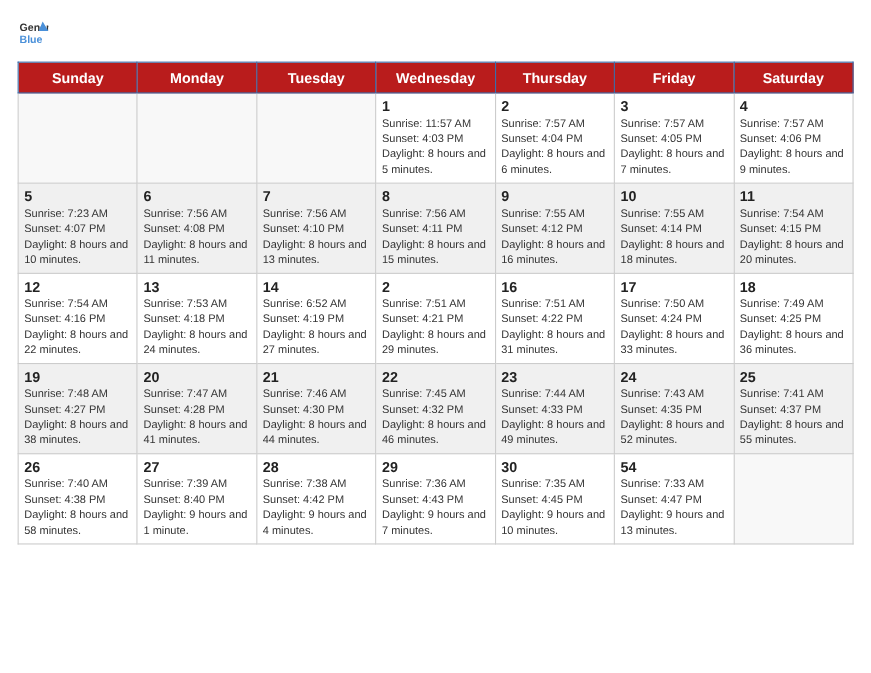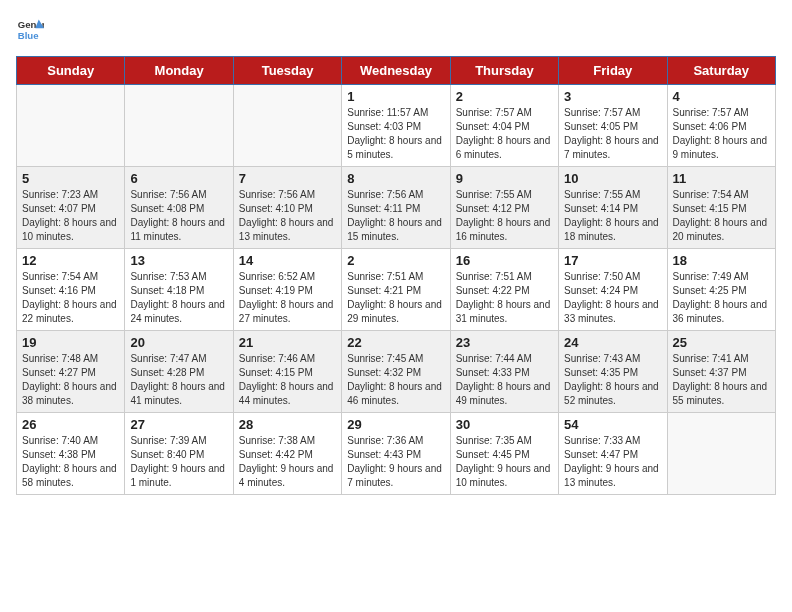--- a/index.html
+++ b/index.html
@@ -234,21 +234,21 @@
         </td>
         <td class="shaded">
           <div class="day-number">20</div>
           <div class="cell-text">Sunrise: 7:47 AM
 Sunset: 4:28 PM
 Daylight: 8 hours and 41 minutes.</div>
         </td>
         <td class="shaded">
           <div class="day-number">21</div>
           <div class="cell-text">Sunrise: 7:46 AM
-Sunset: 4:15 PM
+Sunset: 4:30 PM
 Daylight: 8 hours and 44 minutes.</div>
         </td>
         <td class="shaded">
           <div class="day-number">22</div>
           <div class="cell-text">Sunrise: 7:45 AM
 Sunset: 4:32 PM
 Daylight: 8 hours and 46 minutes.</div>
         </td>
         <td class="shaded">
           <div class="day-number">23</div>

